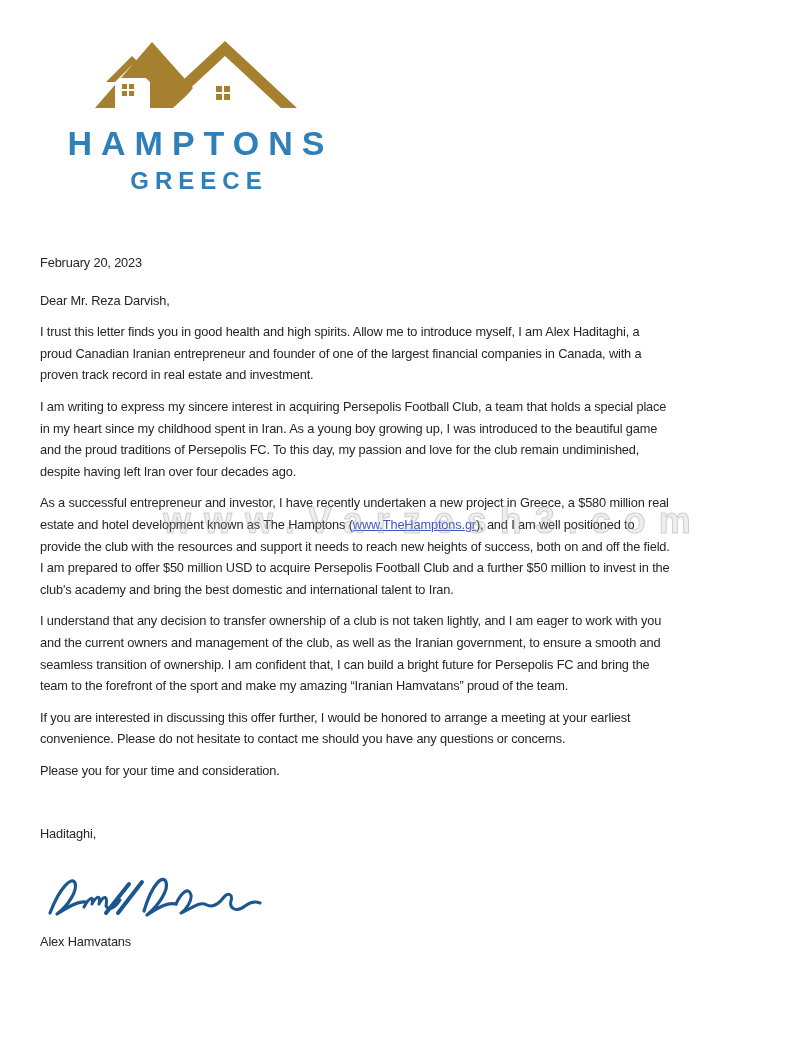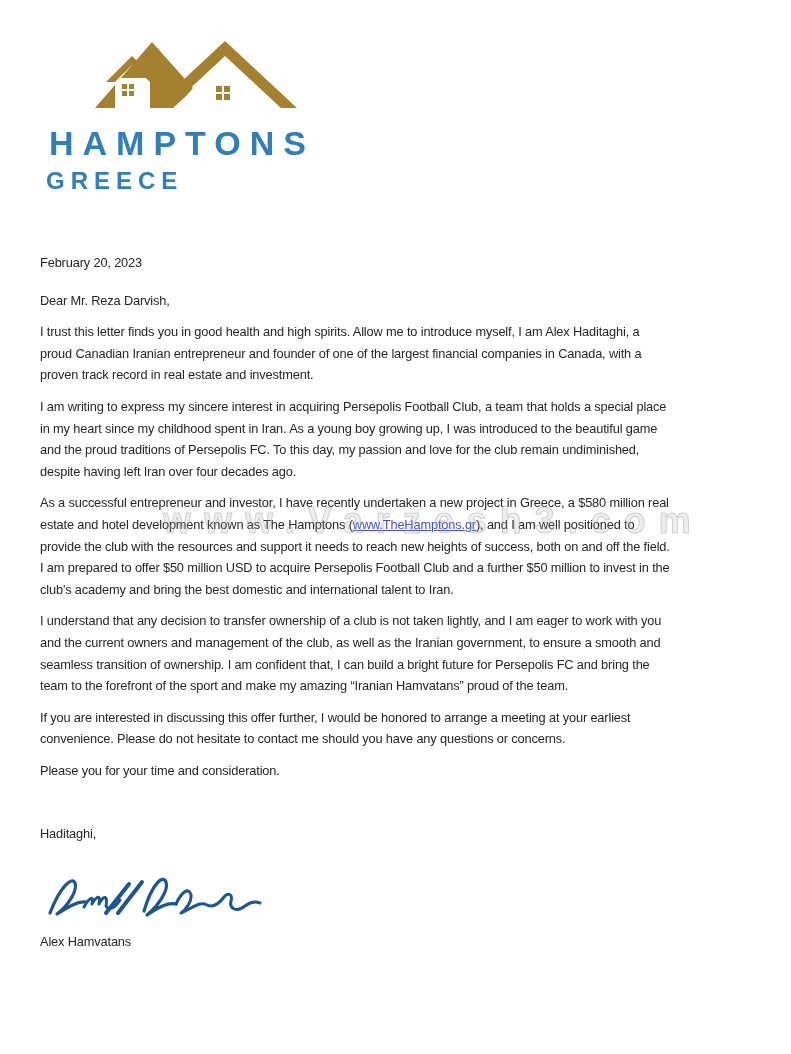--- a/index.html
+++ b/index.html
@@ -15,21 +15,21 @@
   .page{
     position:relative;
     width:791px;height:1054px;
     background:#ffffff;
     overflow:hidden;
     margin:0 auto;
   }
   
   .logo{
     position:absolute;left:40px;top:36px;width:312px;
-    text-align:left;
+    text-align:center;
   }
   .logo-icon{display:block;margin:0 auto;}
   .gold{fill:var(--gold);}
   .white-fill{fill:#ffffff;}
   .logo-title{
     margin-top:10px;
     font-size:34px;font-weight:800;letter-spacing:9px;
     color:var(--logo-blue);
     text-indent:9px; 
     white-space:nowrap;

